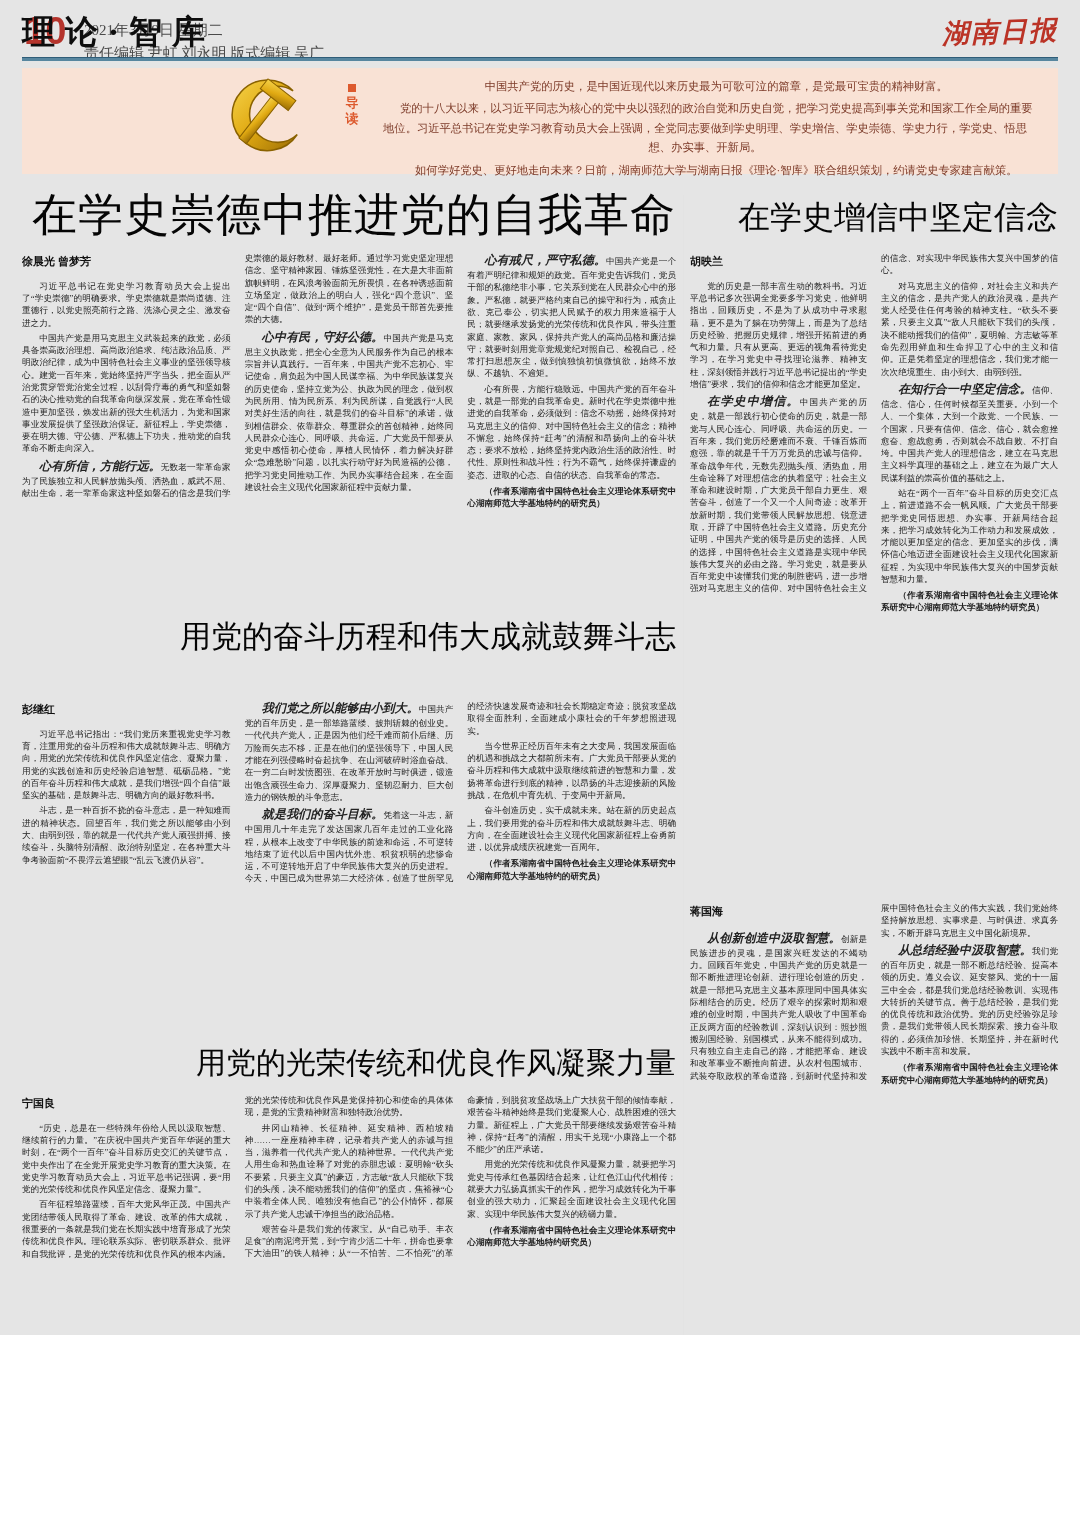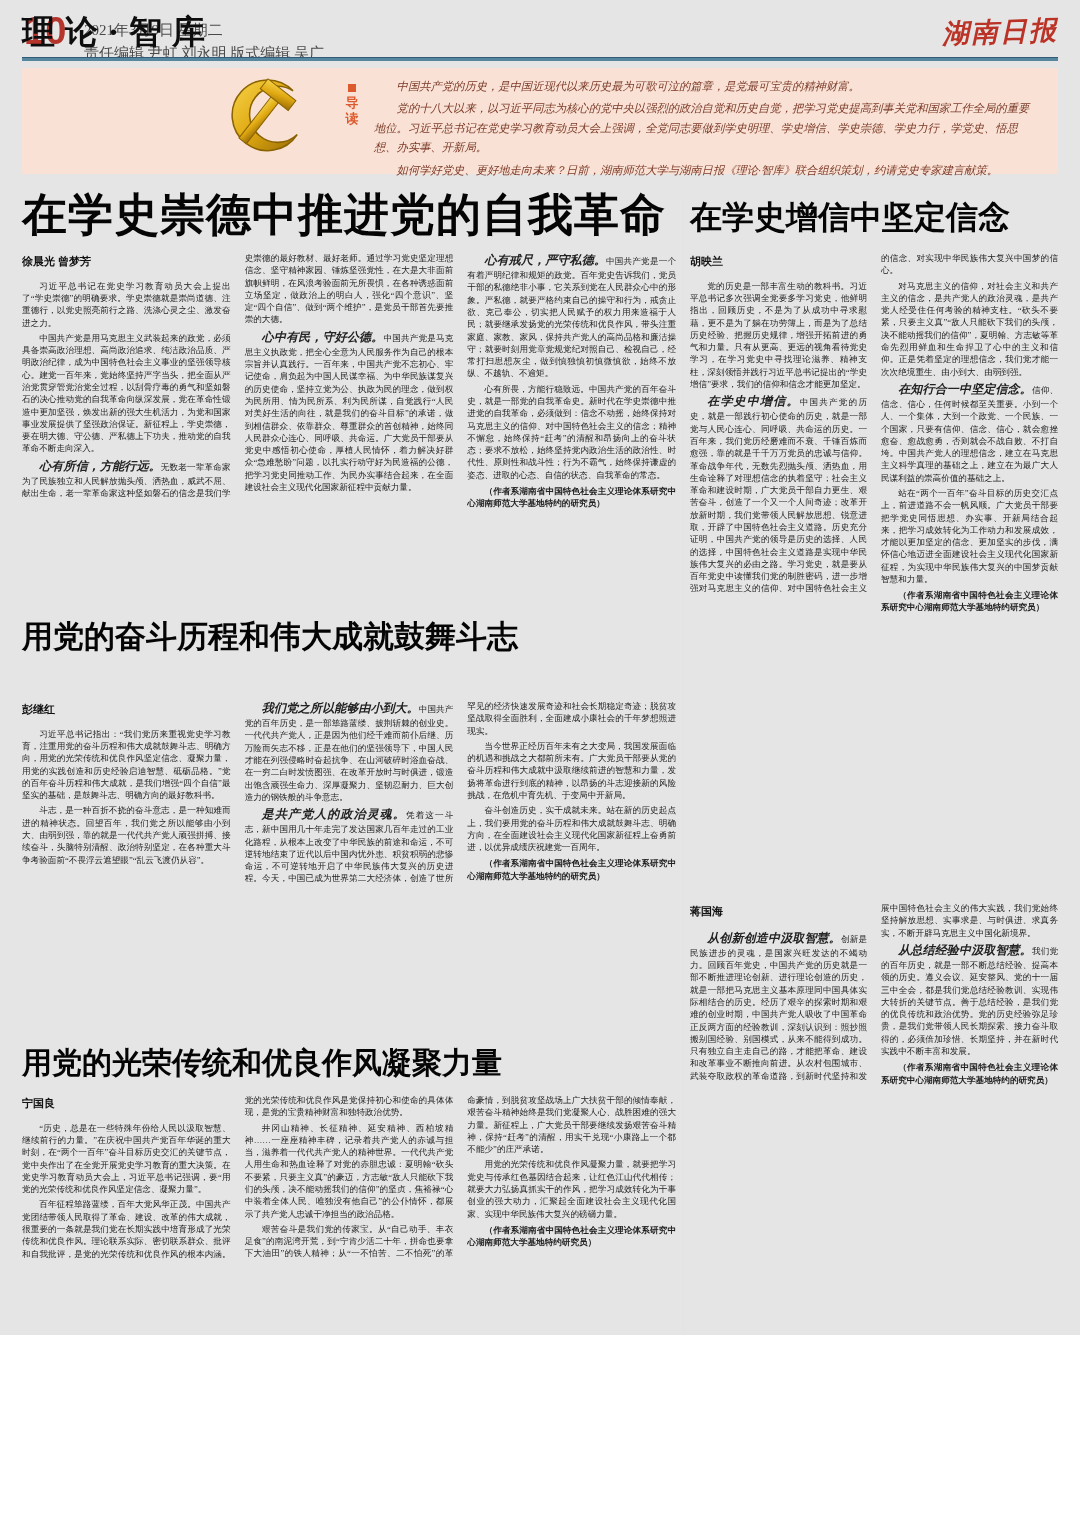--- a/index.html
+++ b/index.html
@@ -19,26 +19,26 @@
   .masthead-logo { position:absolute; right:0; top:0; font-size:27px; font-weight:bold;
     font-style:italic; color:#bb3326; letter-spacing:2px; transform:rotate(-2deg); }
   #header-rule { position:absolute; top:57px; left:22px; right:22px; height:4px;
     background:#57869f; border-top:1px solid #2f5d78; }
   
   #intro-box { position:absolute; top:68px; left:22px; right:22px; height:106px; background:#f9e2d5; }
   #party-emblem { position:absolute; left:192px; top:2px; width:104px; height:104px; }
   #intro-label { position:absolute; left:322px; top:16px; width:16px; text-align:center;
     font-family:"Liberation Sans",sans-serif; font-weight:bold; color:#dd5a2e; font-size:13px; line-height:1.25; }
   #intro-label .sq { display:block; width:8px; height:8px; background:#dd5a2e; margin:0 auto 3px; }
-  #intro-text { position:absolute; left:352px; right:22px; top:9px; font-style:italic;
-    font-size:11.3px; line-height:1.72; color:#7c3a28; }
+  #intro-text { position:absolute; left:352px; right:22px; top:9px; 
+    font-size:11.3px; line-height:1.72; color:#7c3a28;text-align:center; }
   #intro-text p { text-indent:2em; }
   
-  .headline { position:absolute; text-align:left; font-family:"Liberation Sans",sans-serif;
-    font-weight:700; color:#050505; line-height:1.1; }
+  .headline { position:absolute; text-align:right; font-family:"Liberation Sans",sans-serif;
+    font-weight:400; color:#050505; line-height:1.1; }
   .body { position:absolute; column-gap:14px; font-size:8.6px; line-height:1.43;
     text-align:justify; overflow:hidden; color:#222; }
   .cols-3 { column-count:3; }
   .cols-2 { column-count:2; }
   .byline { font-family:"Liberation Sans",sans-serif; font-weight:bold; font-size:11px;
     color:#111; margin:2px 0 10px 0; text-indent:0; }
   .para { text-indent:2em; margin-bottom:3px; }
   .para b { font-family:"Liberation Sans",sans-serif; font-size:12px;font-style:italic; }
   .attribution { font-weight:bold; font-family:"Liberation Sans",sans-serif; font-size:8.6px;
     text-indent:2em; margin-top:4px; }
@@ -133,21 +133,21 @@
     <p class="attribution">（作者系湖南省中国特色社会主义理论体系研究中心湖南师范大学基地特约研究员）</p>
   </div>
 
   <div class="headline" style="top:620px; left:22px; width:654px; font-size:31px;">用党的奋斗历程和伟大成就鼓舞斗志</div>
   <div class="body cols-3" style="top:700px; left:22px; width:654px; height:336px;">
     <div class="byline">彭继红</div>
     <div>
         <p class="para">习近平总书记指出：“我们党历来重视党史学习教育，注重用党的奋斗历程和伟大成就鼓舞斗志、明确方向，用党的光荣传统和优良作风坚定信念、凝聚力量，用党的实践创造和历史经验启迪智慧、砥砺品格。”党的百年奋斗历程和伟大成就，是我们增强“四个自信”最坚实的基础，是鼓舞斗志、明确方向的最好教科书。</p>
         <p class="para">斗志，是一种百折不挠的奋斗意志，是一种知难而进的精神状态。回望百年，我们党之所以能够由小到大、由弱到强，靠的就是一代代共产党人顽强拼搏、接续奋斗，头脑特别清醒、政治特别坚定，在各种重大斗争考验面前“不畏浮云遮望眼”“乱云飞渡仍从容”。</p>
         <p class="para"><b>我们党之所以能够由小到大。</b>中国共产党的百年历史，是一部筚路蓝缕、披荆斩棘的创业史。一代代共产党人，正是因为他们经千难而前仆后继、历万险而矢志不移，正是在他们的坚强领导下，中国人民才能在列强侵略时奋起抗争、在山河破碎时浴血奋战、在一穷二白时发愤图强、在改革开放时与时俱进，锻造出饱含顽强生命力、深厚凝聚力、坚韧忍耐力、巨大创造力的钢铁般的斗争意志。</p>
-        <p class="para"><b>是共产党人的政治灵魂。</b>凭着这一斗志，新中国用几十年走完了发达国家几百年走过的工业化路程，从根本上改变了中华民族的前途和命运，不可逆转地结束了近代以后中国内忧外患、积贫积弱的悲惨命运，不可逆转地开启了中华民族伟大复兴的历史进程。今天，中国已成为世界第二大经济体，创造了世所罕见的经济快速发展奇迹和社会长期稳定奇迹；脱贫攻坚战取得全面胜利，全面建成小康社会的千年梦想照进现实。</p>
+        <p class="para"><b>就是我们的奋斗目标。</b>凭着这一斗志，新中国用几十年走完了发达国家几百年走过的工业化路程，从根本上改变了中华民族的前途和命运，不可逆转地结束了近代以后中国内忧外患、积贫积弱的悲惨命运，不可逆转地开启了中华民族伟大复兴的历史进程。今天，中国已成为世界第二大经济体，创造了世所罕见的经济快速发展奇迹和社会长期稳定奇迹；脱贫攻坚战取得全面胜利，全面建成小康社会的千年梦想照进现实。</p>
         <p class="para">当今世界正经历百年未有之大变局，我国发展面临的机遇和挑战之大都前所未有。广大党员干部要从党的奋斗历程和伟大成就中汲取继续前进的智慧和力量，发扬将革命进行到底的精神，以昂扬的斗志迎接新的风险挑战，在危机中育先机、于变局中开新局。</p>
         <p class="para">奋斗创造历史，实干成就未来。站在新的历史起点上，我们要用党的奋斗历程和伟大成就鼓舞斗志、明确方向，在全面建设社会主义现代化国家新征程上奋勇前进，以优异成绩庆祝建党一百周年。</p>
       </div>
     <p class="attribution">（作者系湖南省中国特色社会主义理论体系研究中心湖南师范大学基地特约的研究员）</p>
   </div>
 
   <div class="body cols-2" style="top:902px; left:690px; width:368px; height:486px;">
     <div class="byline">蒋国海</div>
     <div>
         <p class="para"><b>从创新创造中汲取智慧。</b>创新是民族进步的灵魂，是国家兴旺发达的不竭动力。回顾百年党史，中国共产党的历史就是一部不断推进理论创新、进行理论创造的历史，就是一部把马克思主义基本原理同中国具体实际相结合的历史。经历了艰辛的探索时期和艰难的创业时期，中国共产党人吸收了中国革命正反两方面的经验教训，深刻认识到：照抄照搬别国经验、别国模式，从来不能得到成功。只有独立自主走自己的路，才能把革命、建设和改革事业不断推向前进。从农村包围城市、武装夺取政权的革命道路，到新时代坚持和发展中国特色社会主义的伟大实践，我们党始终坚持解放思想、实事求是、与时俱进、求真务实，不断开辟马克思主义中国化新境界。</p>

